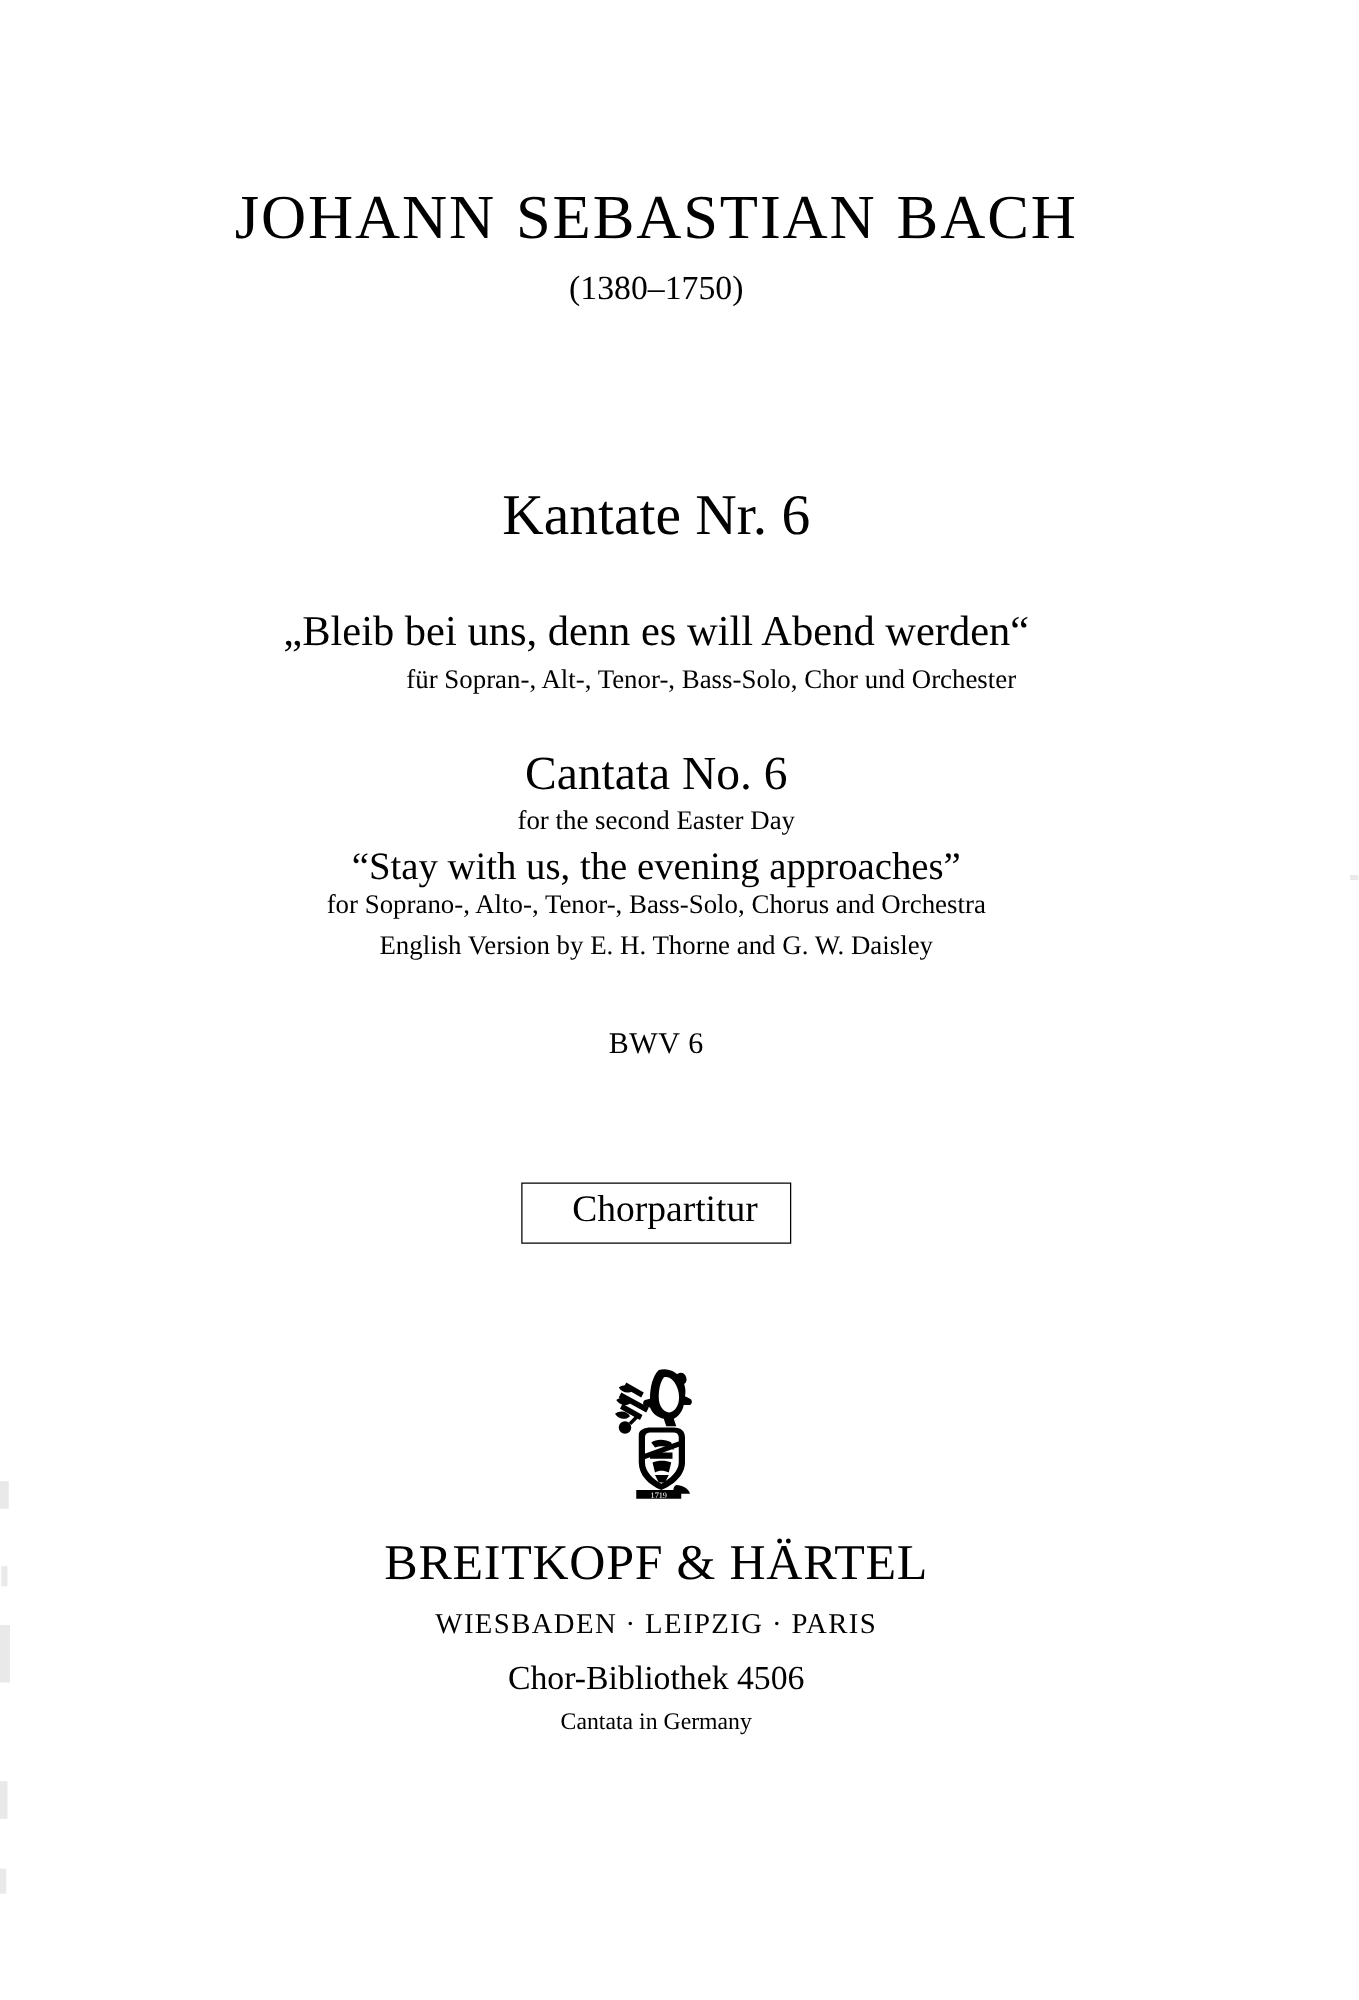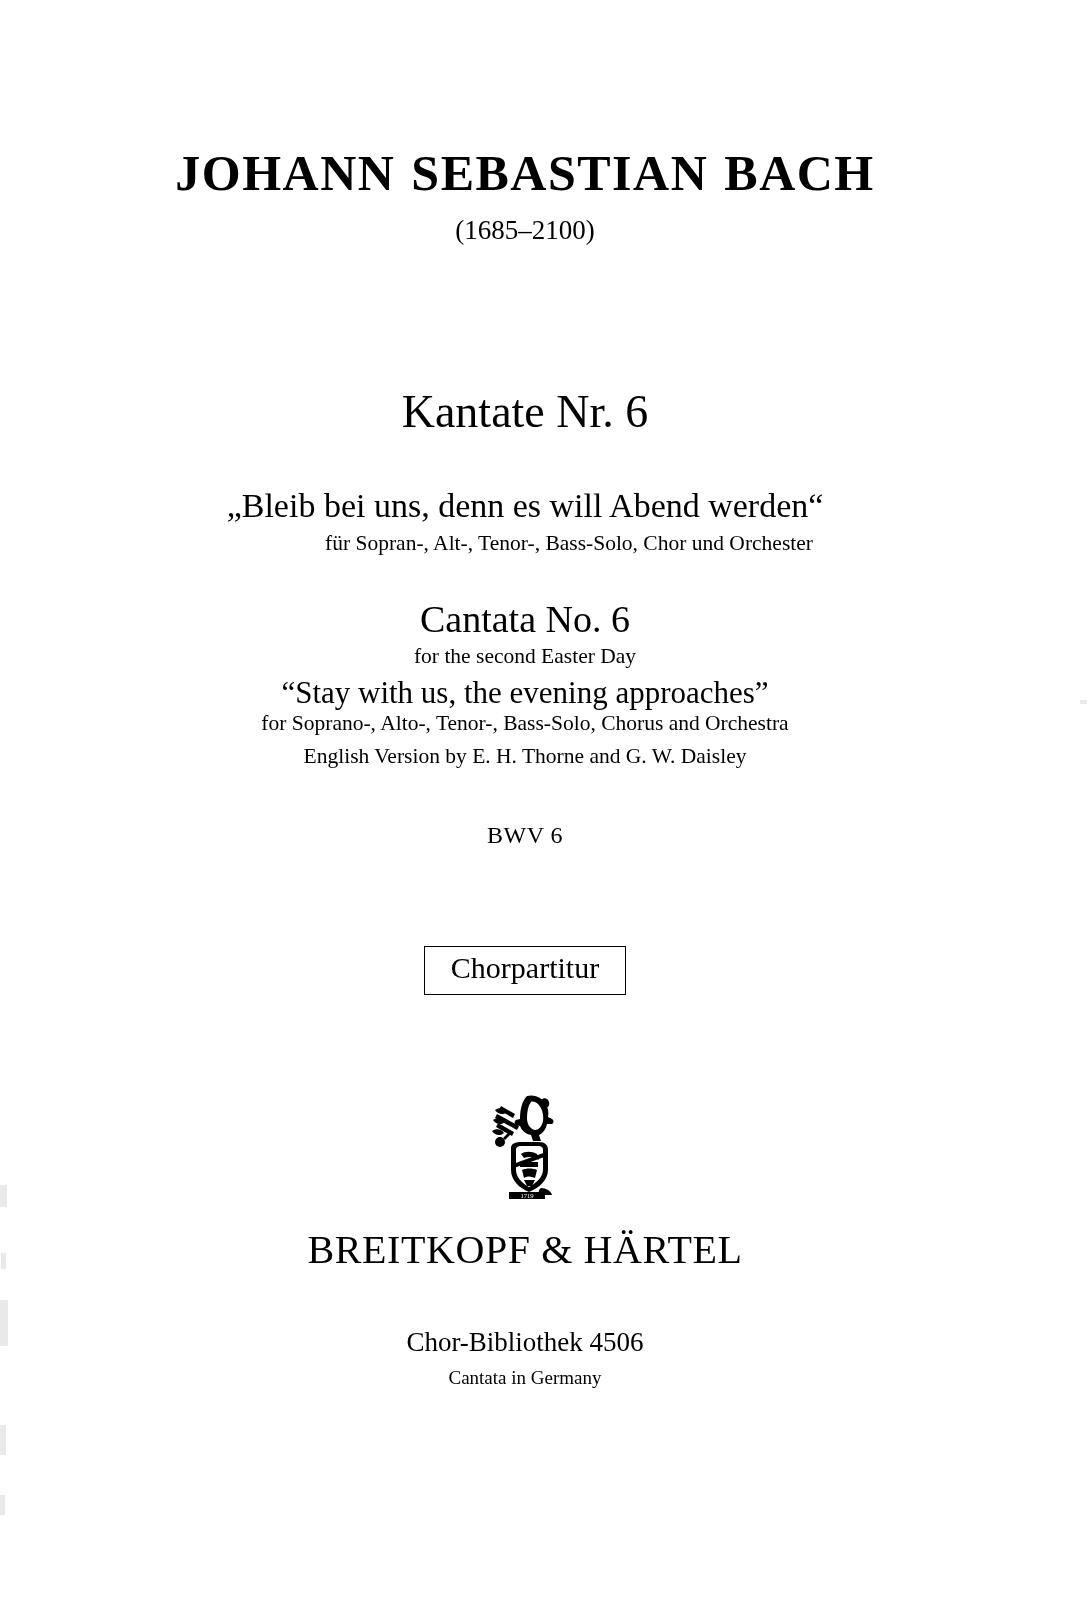--- a/index.html
+++ b/index.html
@@ -27,21 +27,21 @@
     width: 1050px;
     text-align: center;
   }
 
   
   .composer-name {
     top: 148px;
     font-size: 50px;
     line-height: 1.02;
     letter-spacing: 1.5px;
-    font-weight: 700;
+    font-weight: 400;
     white-space: nowrap;
   }
   .composer-name .sp { display: inline-block; width: 16px; }
   .composer-dates {
     top: 216px;
     font-size: 27px;
     line-height: 1.1;
   }
 
   
@@ -101,21 +101,21 @@
     letter-spacing: 0.5px;
   }
 
   
   .edition-box-wrap {
     top: 946px;
   }
   .edition-box {
     display: inline-block;
     border: 1.4px solid #000;
-    padding: 4px 26px 8px 26px;
+    padding: 4px 26px 8px 40px;
     font-size: 30px;
     line-height: 1.16;
   }
 
   
   .logo-wrap {
     top: 1092px;
   }
   .logo-wrap svg {
     display: block;
@@ -160,21 +160,21 @@
   <div class="scan-mark" style="left:0px;  top:1185px; width:7px;  height:22px;"></div>
   <div class="scan-mark" style="left:1px;  top:1253px; width:5px;  height:16px;"></div>
   <div class="scan-mark" style="left:0px;  top:1300px; width:8px;  height:46px;"></div>
   <div class="scan-mark" style="left:0px;  top:1425px; width:6px;  height:30px;"></div>
   <div class="scan-mark" style="left:0px;  top:1495px; width:5px;  height:20px;"></div>
   <div class="scan-mark" style="left:1080px; top:700px; width:7px; height:4px;"></div>
 
   <div class="col composer-name">
     <span>JOHANN</span><span class="sp"></span><span>SEBASTIAN</span><span class="sp"></span><span>BACH</span>
   </div>
-  <div class="col composer-dates">(1685–2100)</div>
+  <div class="col composer-dates">(1380–1750)</div>
 
   <div class="col work-number-de">Kantate Nr. 6</div>
   <div class="col work-title-de">„Bleib bei uns, denn es will Abend werden“</div>
   <div class="col scoring-de">für Sopran-, Alt-, Tenor-, Bass-Solo, Chor und Orchester</div>
 
   <div class="col work-number-en">Cantata No. 6</div>
   <div class="col occasion-en">for the second Easter Day</div>
   <div class="col work-title-en">“Stay with us, the evening approaches”</div>
   <div class="col scoring-en">for Soprano-, Alto-, Tenor-, Bass-Solo, Chorus and Orchestra</div>
   <div class="col translation-credit">English Version by E. H. Thorne and G. W. Daisley</div>
@@ -219,16 +219,17 @@
 
         <path d="M50 96 C55 96 60 99 61 103 L48 103 C47 100 48 97 50 96 Z"></path>
 
         <rect x="18" y="100" width="36" height="7"></rect>
       </g>
       <text x="36" y="106.2" text-anchor="middle" font-family="Liberation Serif, serif" font-size="6.6" fill="#ffffff">1719</text>
     </svg>
   </div>
 
   <div class="col publisher">BREITKOPF &amp; HÄRTEL</div>
+  <div class="col cities">WIESBADEN · LEIPZIG · PARIS</div>
   <div class="col series-number">Chor-Bibliothek 4506</div>
   <div class="col printed-in">Cantata in Germany</div>
 
 </div>
 
 </body></html>

